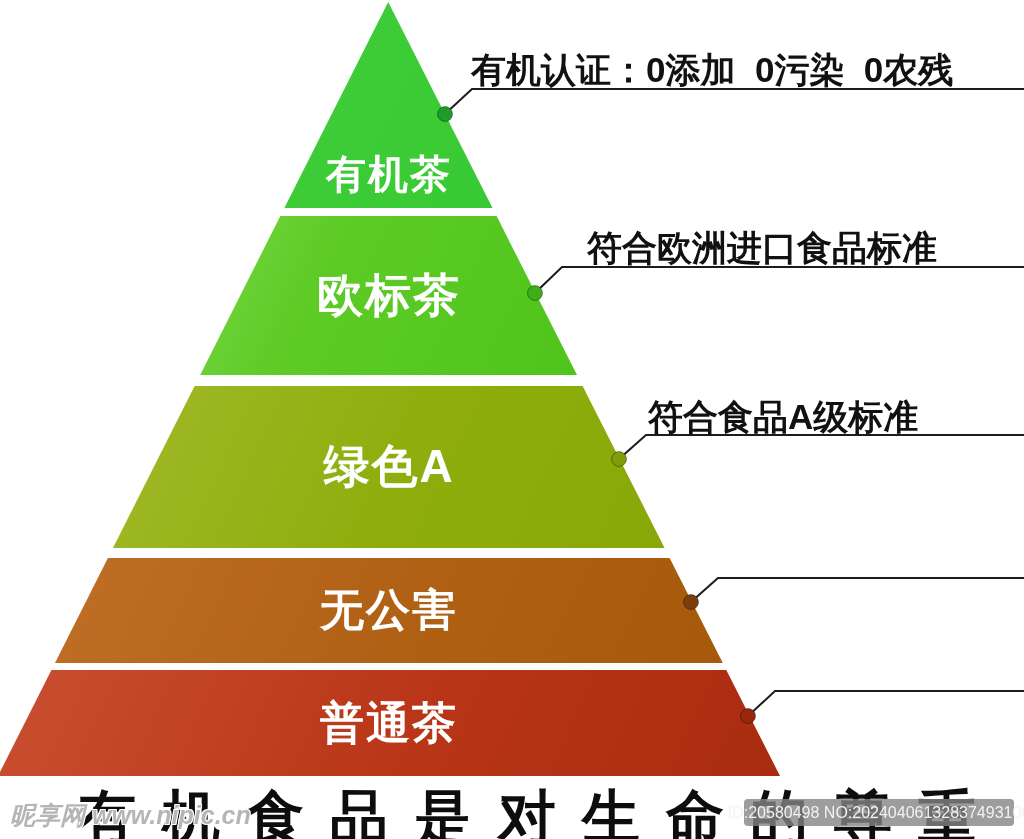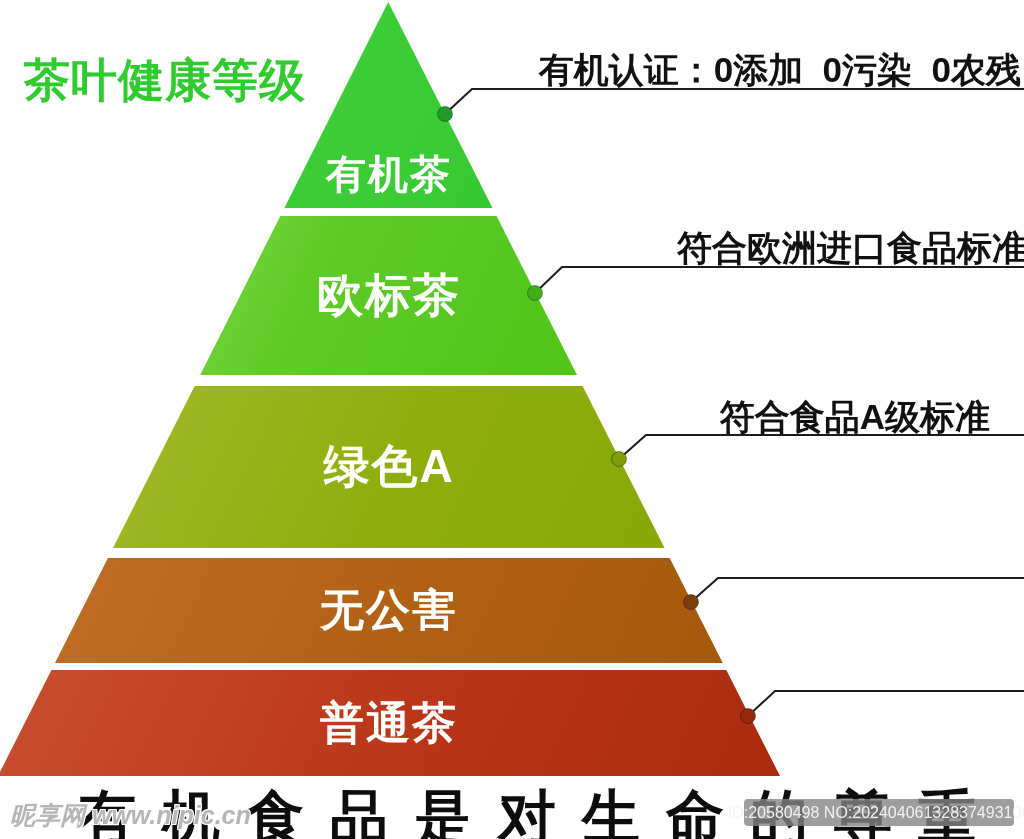--- a/index.html
+++ b/index.html
@@ -22,44 +22,43 @@
             background:linear-gradient(115deg,#a8bd33 0%,#8fae0e 50%,#84a706 100%); font-size:46px; }
   .band-4 { top:556px; height:105px;
             background:linear-gradient(115deg,#c1702a 0%,#b06013 55%,#a4570a 100%); font-size:44px; }
   .band-5 { top:668px; height:106px;
             background:linear-gradient(115deg,#c94f31 0%,#b93517 55%,#a92c10 100%); font-size:44px; }
   .band-label { letter-spacing:2px; }
 
   .callout-svg { position:absolute; left:0; top:0; width:1024px; height:839px; }
 
   .callout { position:absolute; font-size:35px; font-weight:bold; color:#111;
-             text-align:right; white-space:pre; }
+             text-align:left; white-space:pre; }
   .co-1 { left:471px; top:47px;  width:550px; }
   .co-2 { left:587px; top:225px; width:440px; }
-  .co-3 { left:620px; top:394px; width:370px; }
+  .co-3 { left:648px; top:394px; width:370px; }
   .co-4 { left:701px; top:537px; width:290px; }
   .co-5 { left:740px; top:650px; width:280px; }
 
   .slogan { position:absolute; left:78px; top:779px; font-size:58px; font-weight:bold;
             color:#0d0d0d; letter-spacing:26px; white-space:nowrap; }
 
   .wm-site { position:absolute; left:10px; top:799px; font-size:25px; font-weight:bold;
              font-style:italic; color:rgba(168,168,168,0.85); white-space:nowrap; z-index:5;
              text-shadow:-1px -1px 0 #fff, 1px -1px 0 #fff, -1px 1px 0 #fff, 1px 1px 0 #fff; }
   .wm-id { position:absolute; left:744px; top:799px; width:270px; height:27px; z-index:5;
            background:rgba(132,132,132,0.8); border-radius:4px; display:flex;
            align-items:center; justify-content:center; color:#f2f2f2; font-size:16px;
            white-space:nowrap; }
 </style>
 </head>
 <body>
 
 <div class="page">
 
-  <div class="title">茶叶健康等级</div>
 
   <div class="pyramid">
     <div class="band band-1">
       <span class="band-label">有机茶</span>
     </div>
     <div class="band band-2">
       <span class="band-label">欧标茶</span>
     </div>
     <div class="band band-3">
       <span class="band-label">绿色A</span>

